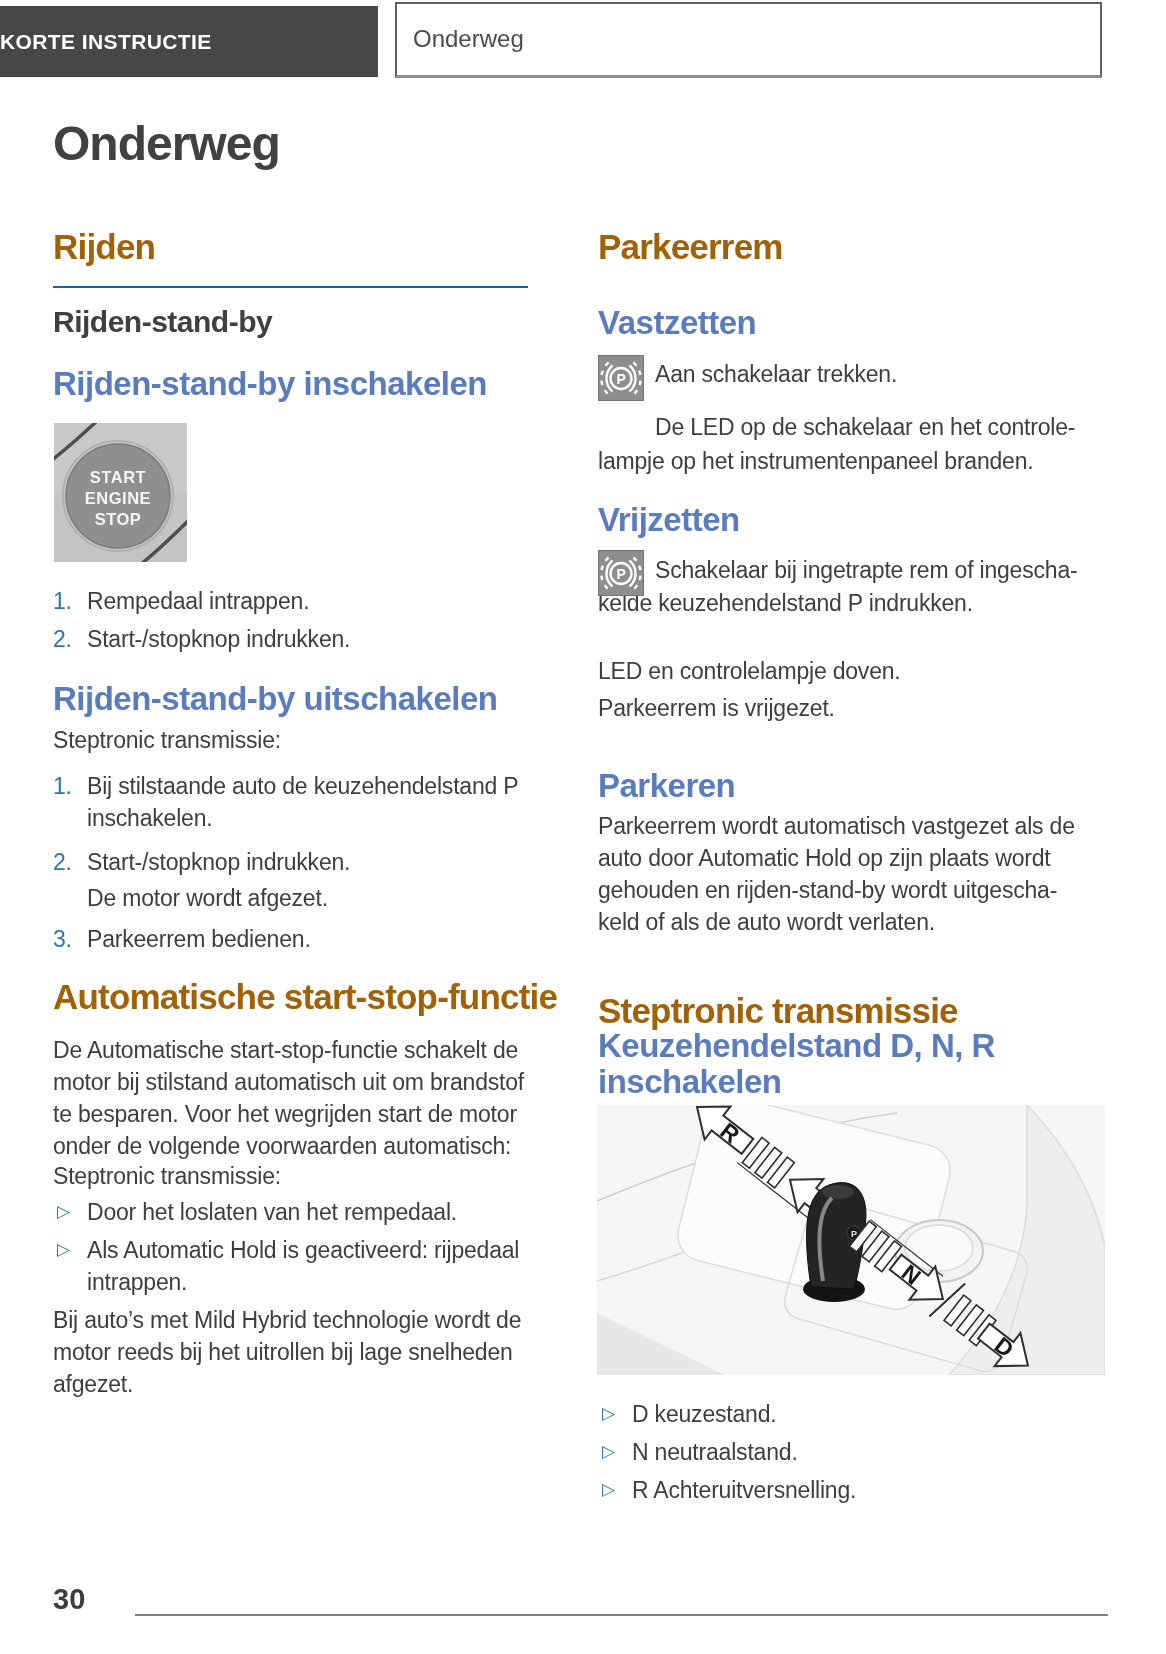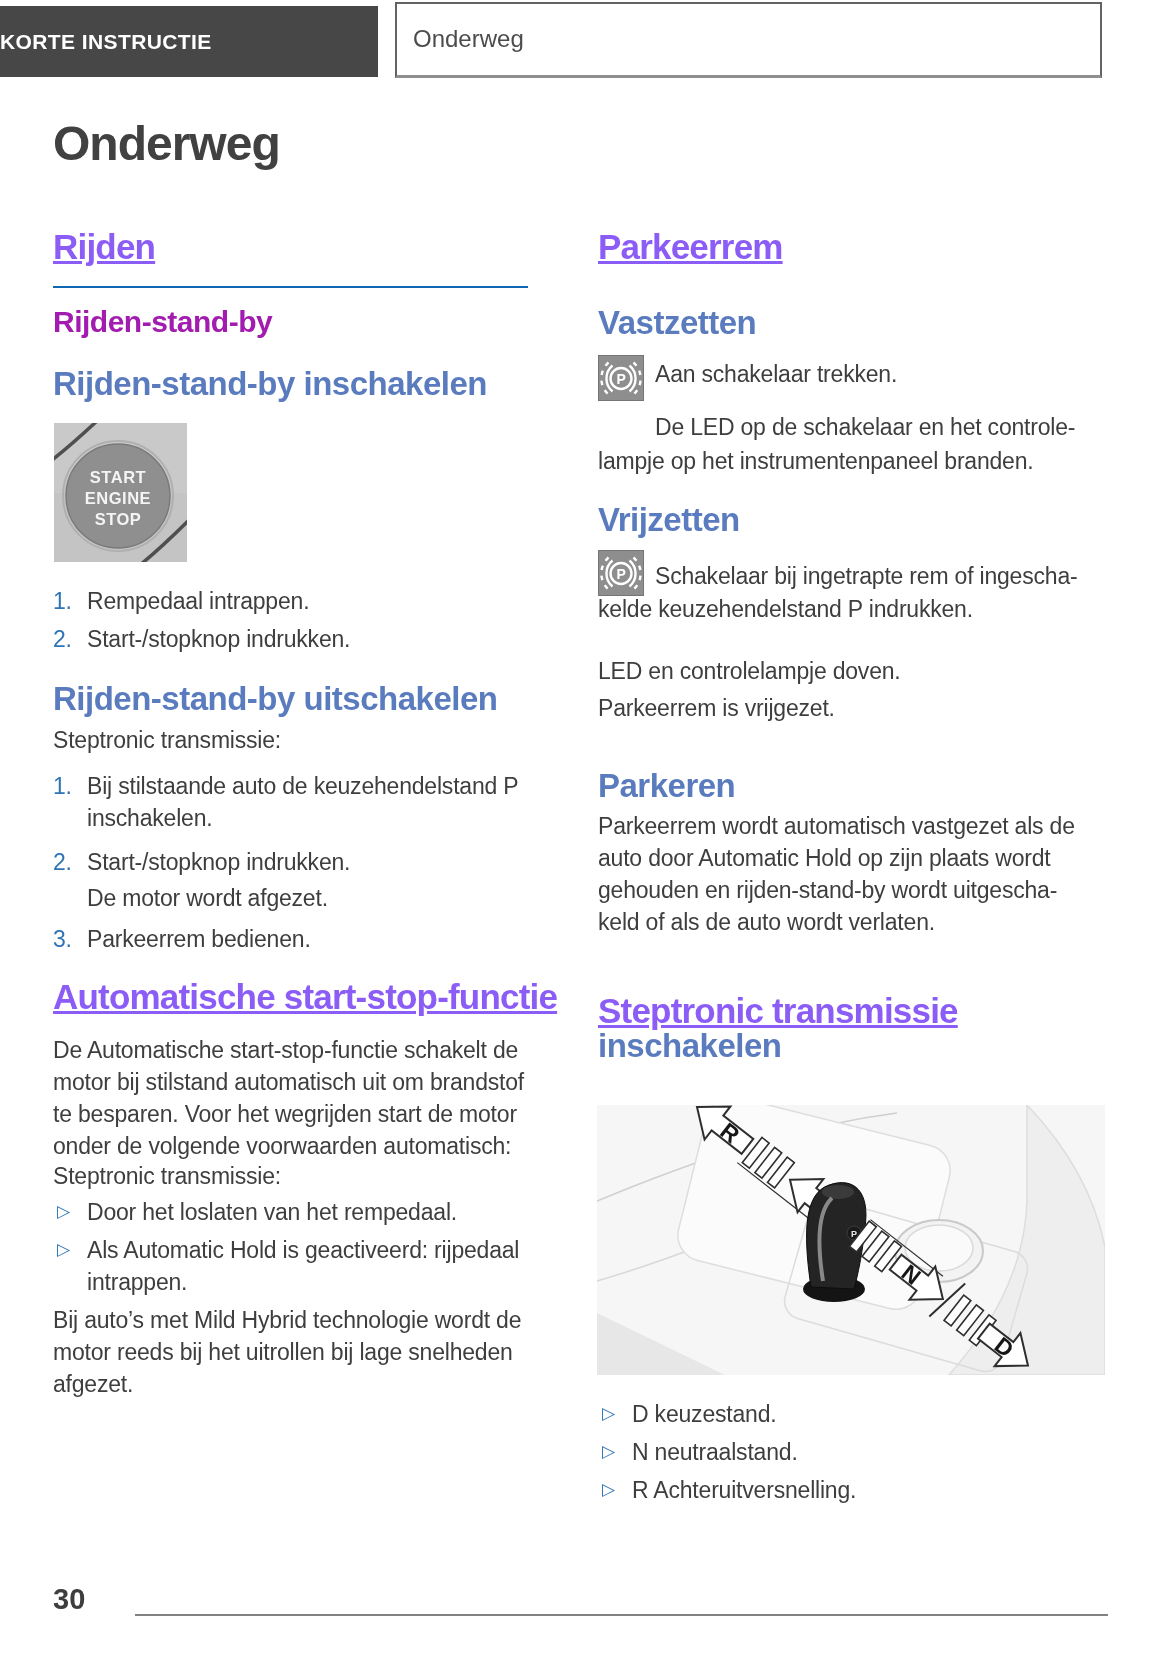--- a/index.html
+++ b/index.html
@@ -20,22 +20,22 @@
     left:395px;top:2px;width:707px;height:76px;background:#ffffff;
     border:2px solid #636363;border-bottom:3px solid #8f8f8f;box-sizing:border-box;
     font-size:24px;color:#4c4c4c;line-height:69px;padding-left:16px;
   }
   
   #page-title{
     left:53px;top:120px;font-size:48px;font-weight:bold;color:#414141;
     letter-spacing:-1px;line-height:1;
   }
   
-  .h2{font-size:35px;font-weight:bold;color:#8b5cf6;letter-spacing:-.8px;line-height:1.1;white-space:nowrap;text-decoration:underline;}
-  .h3{font-size:30px;font-weight:bold;color:#a21caf;letter-spacing:-.5px;line-height:1.1;}
+  .h2{font-size:35px;font-weight:bold;color:#a16207;letter-spacing:-.8px;line-height:1.1;white-space:nowrap;}
+  .h3{font-size:30px;font-weight:bold;color:#404040;letter-spacing:-.5px;line-height:1.1;}
   .h4{font-size:33px;font-weight:bold;color:#5a7cbe;letter-spacing:-.5px;line-height:1.24;}
   .body{font-size:23px;line-height:32px;letter-spacing:-.2px;}
   .ln{display:block;}
   .rule{height:2px;background:#0e67b1;}
   
   .li{display:flex;margin-bottom:6px;}
   .li .num{width:34px;flex:none;color:#2e74b5;}
   .li .marker{width:34px;flex:none;color:#2e74b5;font-size:17px;padding-left:4px;box-sizing:border-box;}
   .note{margin:4px 0 9px 34px;}
   .mb12{margin-bottom:12px;}
@@ -173,39 +173,40 @@
     <svg width="46" height="46" viewBox="0 0 46 46">
       <rect x="0.5" y="0.5" width="45" height="45" fill="#8e8e8e" stroke="#757575"></rect>
       <circle cx="23" cy="23.5" r="10.5" fill="none" stroke="#ffffff" stroke-width="2.4"></circle>
       <text x="23" y="29" text-anchor="middle" font-size="14" font-weight="bold" fill="#ffffff">P</text>
       <path d="M14.5,10.5 A17,17 0 0,0 14.5,36.5" fill="none" stroke="#ffffff" stroke-width="2.4"></path>
       <path d="M31.5,10.5 A17,17 0 0,1 31.5,36.5" fill="none" stroke="#ffffff" stroke-width="2.4"></path>
       <path d="M10.5,7.5 A21.5,21.5 0 0,0 10.5,39.5" fill="none" stroke="#ffffff" stroke-width="2.4" stroke-dasharray="4.5 5.5"></path>
       <path d="M35.5,7.5 A21.5,21.5 0 0,1 35.5,39.5" fill="none" stroke="#ffffff" stroke-width="2.4" stroke-dasharray="4.5 5.5"></path>
     </svg>
   </span>
-  <div class="indent" style="margin-top:13px">Schakelaar bij ingetrapte rem of ingescha-</div>
+  <div class="indent" style="margin-top:7px">Schakelaar bij ingetrapte rem of ingescha-</div>
   <div style="margin-top:1px">kelde keuzehendelstand P indrukken.</div>
 </div>
 
 <div class="abs rightcol body" style="top:655px">LED en controlelampje doven.</div>
 <div class="abs rightcol body" style="top:692px">Parkeerrem is vrijgezet.</div>
 
 <div class="abs rightcol h4" style="top:766px">Parkeren</div>
 
 <div class="abs rightcol body" style="top:810px">
   <span class="ln">Parkeerrem wordt automatisch vastgezet als de</span>
   <span class="ln">auto door Automatic Hold op zijn plaats wordt</span>
   <span class="ln">gehouden en rijden-stand-by wordt uitgescha-</span>
   <span class="ln">keld of als de auto wordt verlaten.</span>
 </div>
 
 <div class="abs rightcol h2" style="top:992px">Steptronic transmissie</div>
 
 <div class="abs rightcol h4" style="top:1028px;line-height:36px">
+  <span class="ln">Keuzehendelstand D, N, R</span>
   <span class="ln">inschakelen</span>
 </div>
 
 <figure class="abs" style="left:597px;top:1105px;width:508px;height:270px">
   <svg width="508" height="270" viewBox="0 0 508 270">
     <rect width="508" height="270" fill="#f6f6f6"></rect>
 
     <path d="M430,0 C472,44 498,92 508,142 L508,270 L352,270 C398,218 428,160 430,96 Z" fill="#eeeeee" stroke="#dddddd" stroke-width="1.5"></path>
     <path d="M0,96 C92,58 192,22 300,8" fill="none" stroke="#cfcfcf" stroke-width="1.5"></path>
     <path d="M0,176 C82,152 152,122 212,96" fill="none" stroke="#d8d8d8" stroke-width="1.5"></path>

